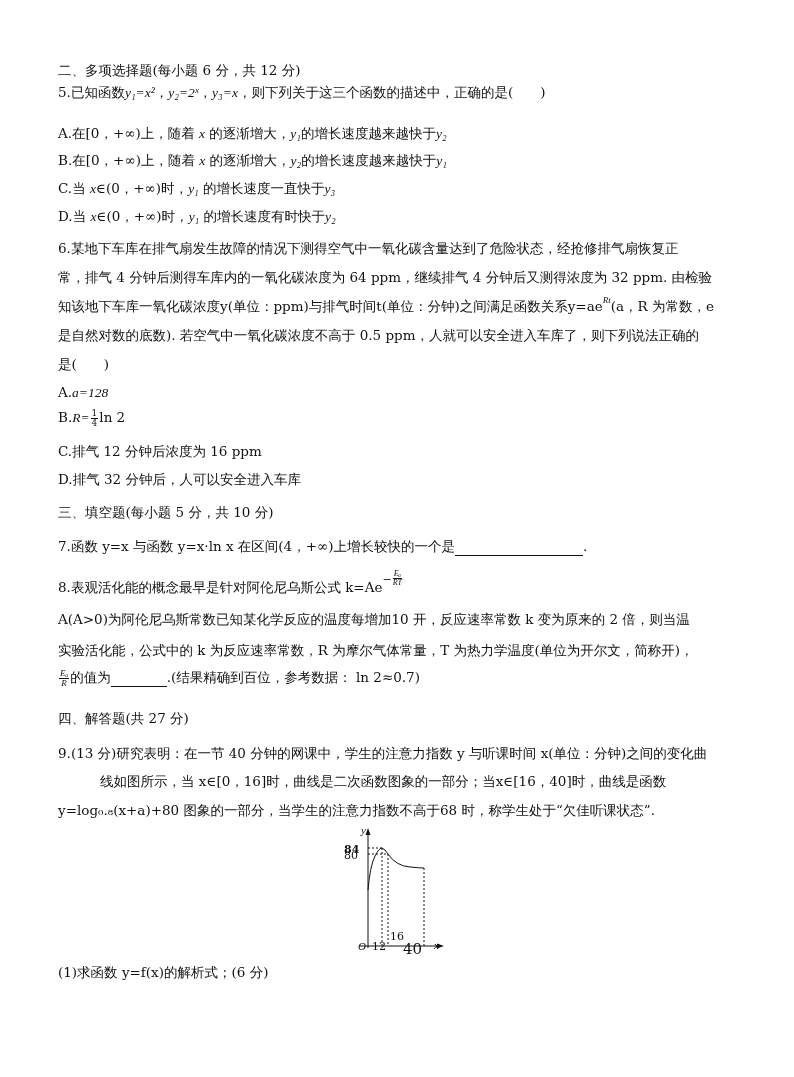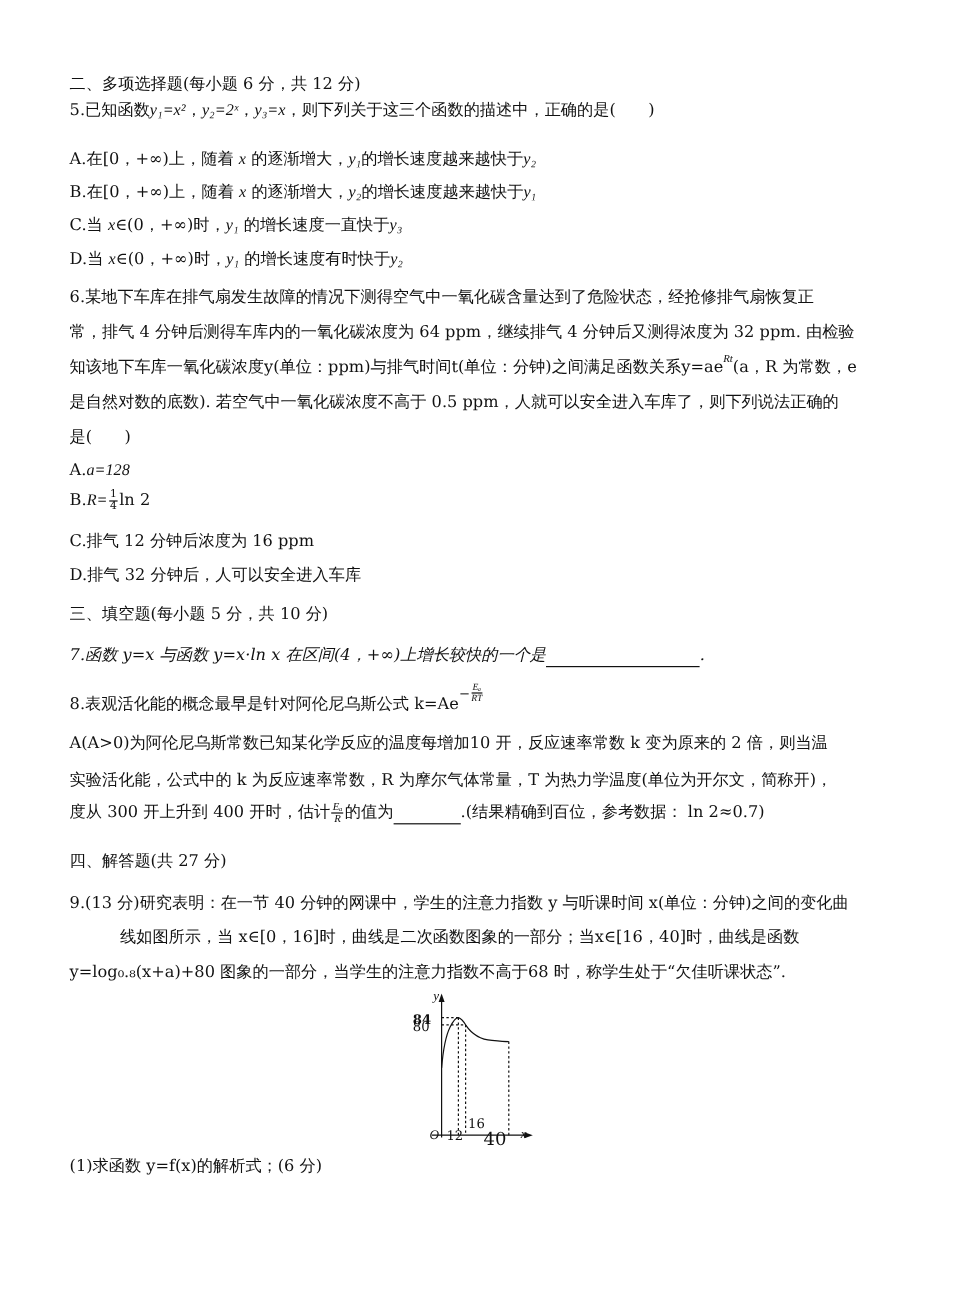--- a/index.html
+++ b/index.html
@@ -54,31 +54,31 @@
 </div>
 <div class="line" style="top:442px;">
   <span>C.</span><span>排气 12 分钟后浓度为 16 ppm</span>
 </div>
 <div class="line" style="top:470px;">
   <span>D.</span><span>排气 32 分钟后，人可以安全进入车库</span>
 </div>
 
 <div class="line" style="top:503px;">三、填空题(每小题 5 分，共 10 分)</div>
 
-<div class="line" style="top:537px;font-style:italic;">
+<div class="line" style="top:537px;">
   <span>7.函数 y=x 与函数 y=x·ln x 在区间(4，+∞)上增长较快的一个是</span><span class="blank" style="width:128px;">&nbsp;</span><span>.</span>
 </div>
 
 <div class="line" style="top:578px;">
   <span>8.表观活化能的概念最早是针对阿伦尼乌斯公式 k=Ae</span><span style="position:relative;top:-9px;font-size:11px;">−</span><span class="frac" style="position:relative;top:-10px;font-size:8px;line-height:8px;"><span class="num it">Eₐ</span><span class="it">RT</span></span>
 </div>
 <div class="line" style="top:605px;margin-top:36px;">实验活化能，公式中的 k 为反应速率常数，R 为摩尔气体常量，T 为热力学温度(单位为开尔文，简称开)，</div>
 <div class="line" style="top:610px;">A(A&gt;0)为阿伦尼乌斯常数已知某化学反应的温度每增加10 开，反应速率常数 k 变为原来的 2 倍，则当温</div>
 <div class="line" style="top:668px;">
-  <span>度从 300 开上升到 400 开时，估计</span><span class="frac"><span class="num it">Eₐ</span><span class="it">R</span></span><span>的值为</span><span class="blank" style="width:56px;">&nbsp;</span><span>.(结果精确到百位，参考数据： ln 2≈0.7)</span>
+  <span class="frac"><span class="num it">Eₐ</span><span class="it">R</span></span><span>的值为</span><span class="blank" style="width:56px;">&nbsp;</span><span>.(结果精确到百位，参考数据： ln 2≈0.7)</span>
 </div>
 
 <div class="line" style="top:709px;">四、解答题(共 27 分)</div>
 
 <div class="line" style="top:744px;">9.(13 分)研究表明：在一节 40 分钟的网课中，学生的注意力指数 y 与听课时间 x(单位：分钟)之间的变化曲</div>
 <div class="line" style="top:772px;margin-left:42px;">线如图所示，当 x∈[0，16]时，曲线是二次函数图象的一部分；当x∈[16，40]时，曲线是函数</div>
 <div class="line" style="top:801px;">y=log₀.₈(x+a)+80 图象的一部分，当学生的注意力指数不高于68 时，称学生处于“欠佳听课状态”.</div>
 
 <div class="graph">
   <svg width="120" height="130" viewBox="0 0 120 130">

